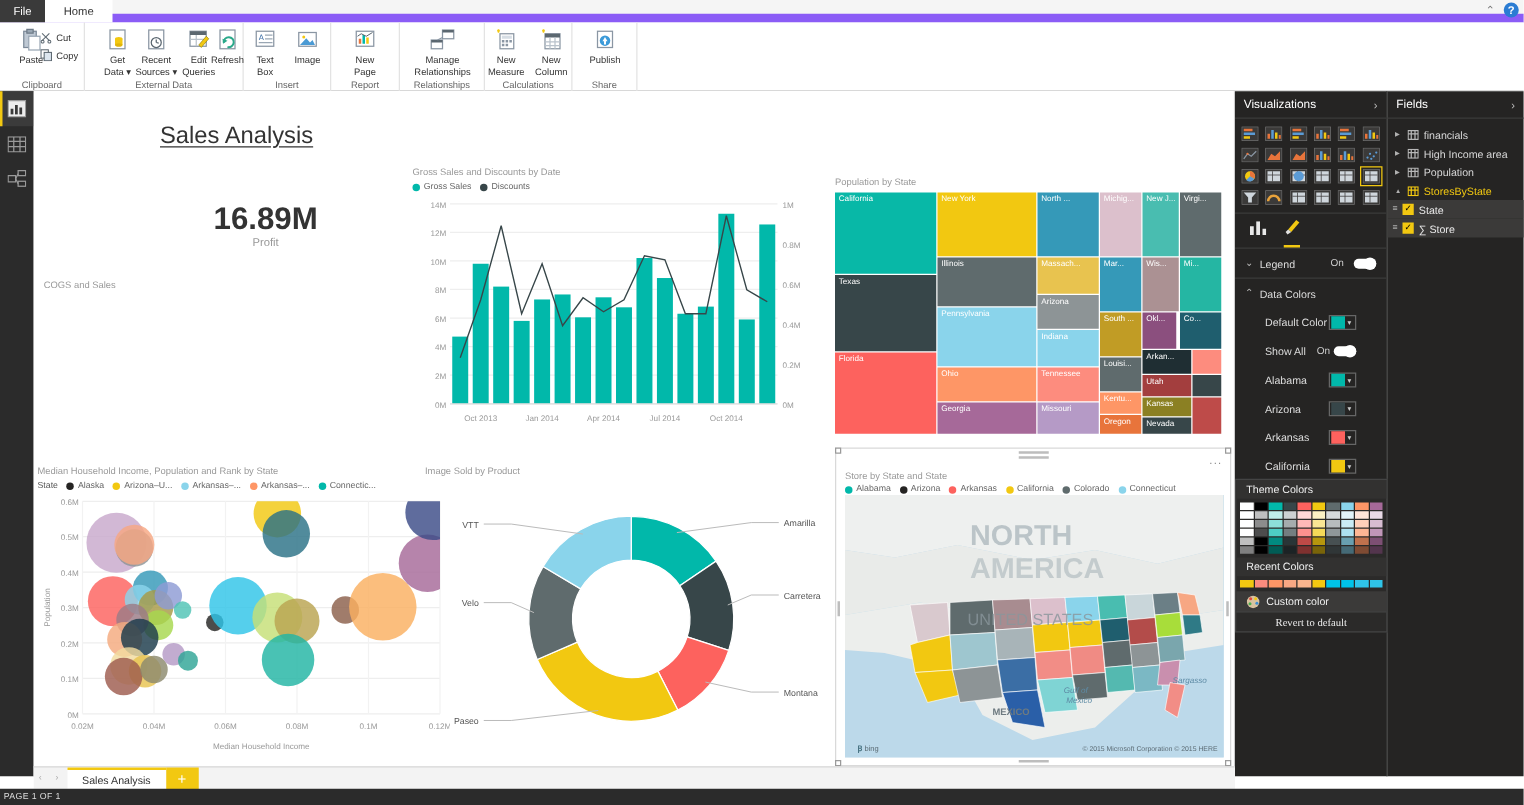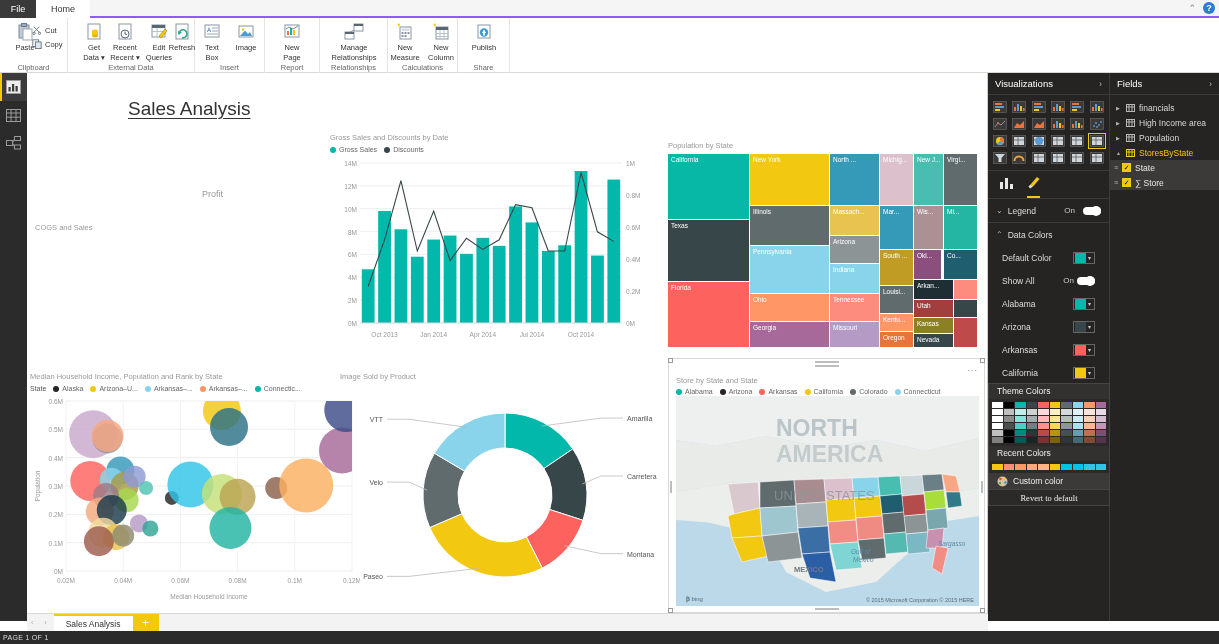--- a/index.html
+++ b/index.html
@@ -2,21 +2,21 @@
 <html><head>
 <meta charset="utf-8">
 <style>
   * { box-sizing: border-box; margin:0; padding:0; }
   html,body { width:1219px; height:644px; overflow:hidden; background:#fff;
     font-family:"Liberation Sans", sans-serif; }
   #app { position:relative; width:1219px; height:644px; }
 
   
   .titlebar { position:absolute; top:0; left:0; width:1219px; height:18px; background:#f5f5f5;
-     border-bottom:2px solid #8b5cf6; }
+     border-bottom:7px solid #8b5cf6; }
   .tab-file { position:absolute; left:0; top:0; width:36px; height:18px; background:#3a3a3a;
      color:#fff; font-size:9px; line-height:18px; text-align:center; }
   .tab-home { position:absolute; left:36px; top:0; width:54px; height:18px; background:#fff;
      color:#333; font-size:9px; line-height:18px; text-align:center; }
   .tb-right { position:absolute; right:4px; top:2px; display:flex; gap:7px; align-items:center; }
   .chev-up { font-size:9px; color:#777; }
   .help-ico { width:12px; height:12px; border-radius:50%; background:#2b7cd3; color:#fff;
      font-size:9px; font-weight:bold; line-height:12px; text-align:center; }
 
   
@@ -102,21 +102,21 @@
   .vtab.act { border-bottom:2px solid #f2c811; }
 
   .sect { display:flex; align-items:center; justify-content:space-between; height:24px;
      padding:0 8px; font-size:8.5px; border-top:1px solid #3b3b3b; color:#ddd; }
   .sect .lft { display:flex; align-items:center; gap:5px; }
   .tgl { width:18px; height:8px; border-radius:4px; background:#fff; position:relative; }
   .tgl:after { content:""; position:absolute; right:0; top:-1px; width:10px; height:10px;
      border-radius:50%; background:#fff; }
   .onlab { font-size:8px; color:#ccc; margin-right:3px; }
   .crow { display:flex; align-items:center; justify-content:space-between; height:23px;
-     padding:0 14px; font-size:8.5px; color:#ddd; }
+     padding:0 24px; font-size:8.5px; color:#ddd; }
   .swatch { width:22px; height:12px; border:1px solid #666; display:flex; align-items:center; }
   .swatch i { width:11px; height:10px; margin-left:1px; display:block; }
   .swatch b { color:#ccc; font-size:6px; margin-left:2px; font-weight:normal; }
 
   .flyout { position:absolute; left:0; width:122px; background:#2b2a29; border:1px solid #444;
      z-index:20; }
   .fly-hd { height:15px; font-size:8.5px; padding-left:8px; line-height:15px; color:#eee;
      background:#323130; }
   .swgrid { display:grid; grid-template-columns:repeat(10,1fr); gap:1px; padding:3px; }
   .swcell { height:6px; }
@@ -208,21 +208,21 @@
       <div class="ritem" style="left:34px;">
         <div class="ic">
           <svg width="20" height="20" viewBox="0 0 20 20">
             <rect x="4" y="2" width="12" height="15" fill="#fff" stroke="#8a96a3"></rect>
             <circle cx="10" cy="12" r="4" fill="#fff" stroke="#5b6770"></circle>
             <line x1="10" y1="12" x2="10" y2="9.5" stroke="#5b6770"></line>
             <line x1="10" y1="12" x2="12" y2="12.5" stroke="#5b6770"></line>
             </svg>
           </div>
         <div class="lb">Recent</div>
-        <div class="lb">Recent ▾</div>
+        <div class="lb">Sources ▾</div>
       </div>
       <div class="ritem" style="left:68px;">
         <div class="ic">
           <svg width="20" height="20" viewBox="0 0 20 20">
             <rect x="3" y="3" width="13" height="12" fill="#fff" stroke="#8a96a3"></rect>
             <rect x="3" y="3" width="13" height="3" fill="#5b6770"></rect>
             <line x1="8" y1="6" x2="8" y2="15" stroke="#b9c2cb"></line>
             <line x1="3" y1="9.5" x2="16" y2="9.5" stroke="#b9c2cb"></line>
             <path d="M10 14 L16 7 L18 9 L12 16 Z" fill="#f2c811" stroke="#8a7a08" stroke-width=".5"></path>
             </svg>
@@ -382,20 +382,21 @@
         <line x1="6.5" y1="7" x2="8.5" y2="11" stroke="#9a9a9a"></line>
         </svg>
     </div>
   </div>
 
   <div class="canvas">
     <div class="canvas-inner">
 
       <div class="rep-title">Sales Analysis</div>
 
+      <div class="kpi-val">16.89M</div>
       <div class="kpi-lab">Profit</div>
 
       <div class="vtitle" style="position:absolute;left:8px;top:150px;">COGS and Sales</div>
 
       <div class="vis" style="left:303px;top:60px;width:330px;height:220px;">
         <div class="vtitle">Gross Sales and Discounts by Date</div>
         <div class="legend" id="combo-legend" style="margin-top:4px;">
             <span class="itm">
               <span class="dot" style="background: rgb(1, 184, 170);"></span>
               <span>Gross Sales</span>

